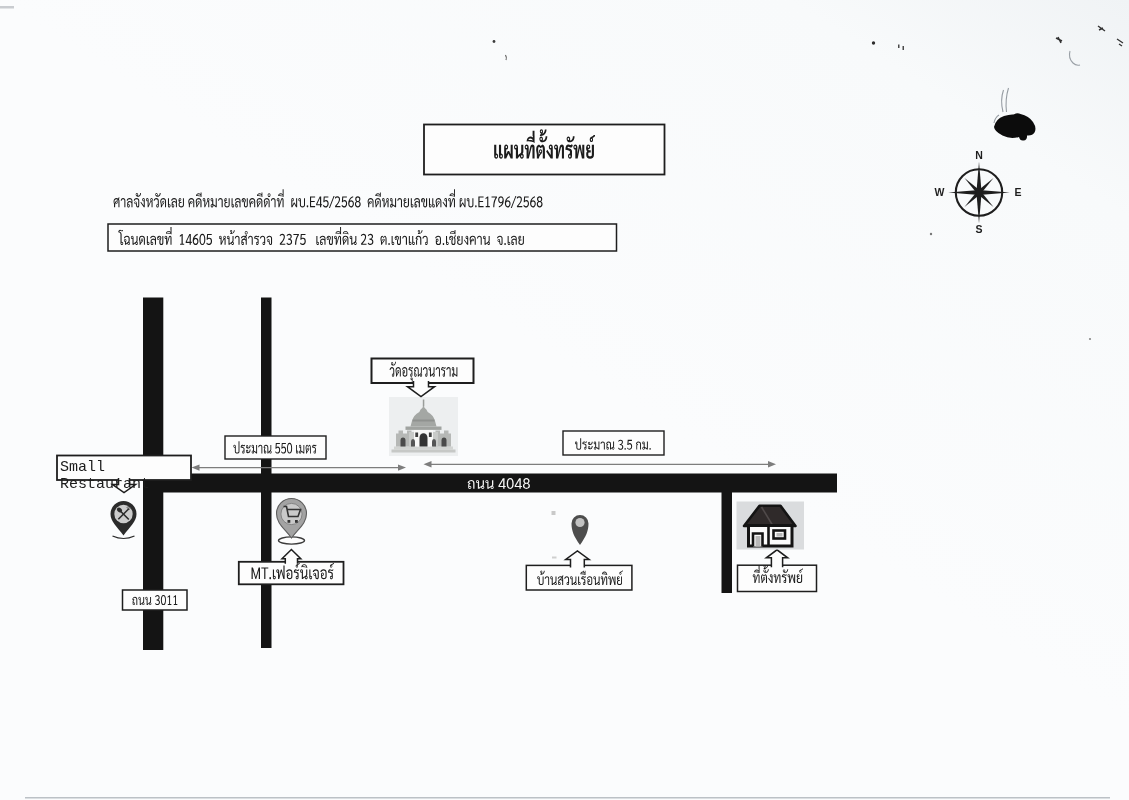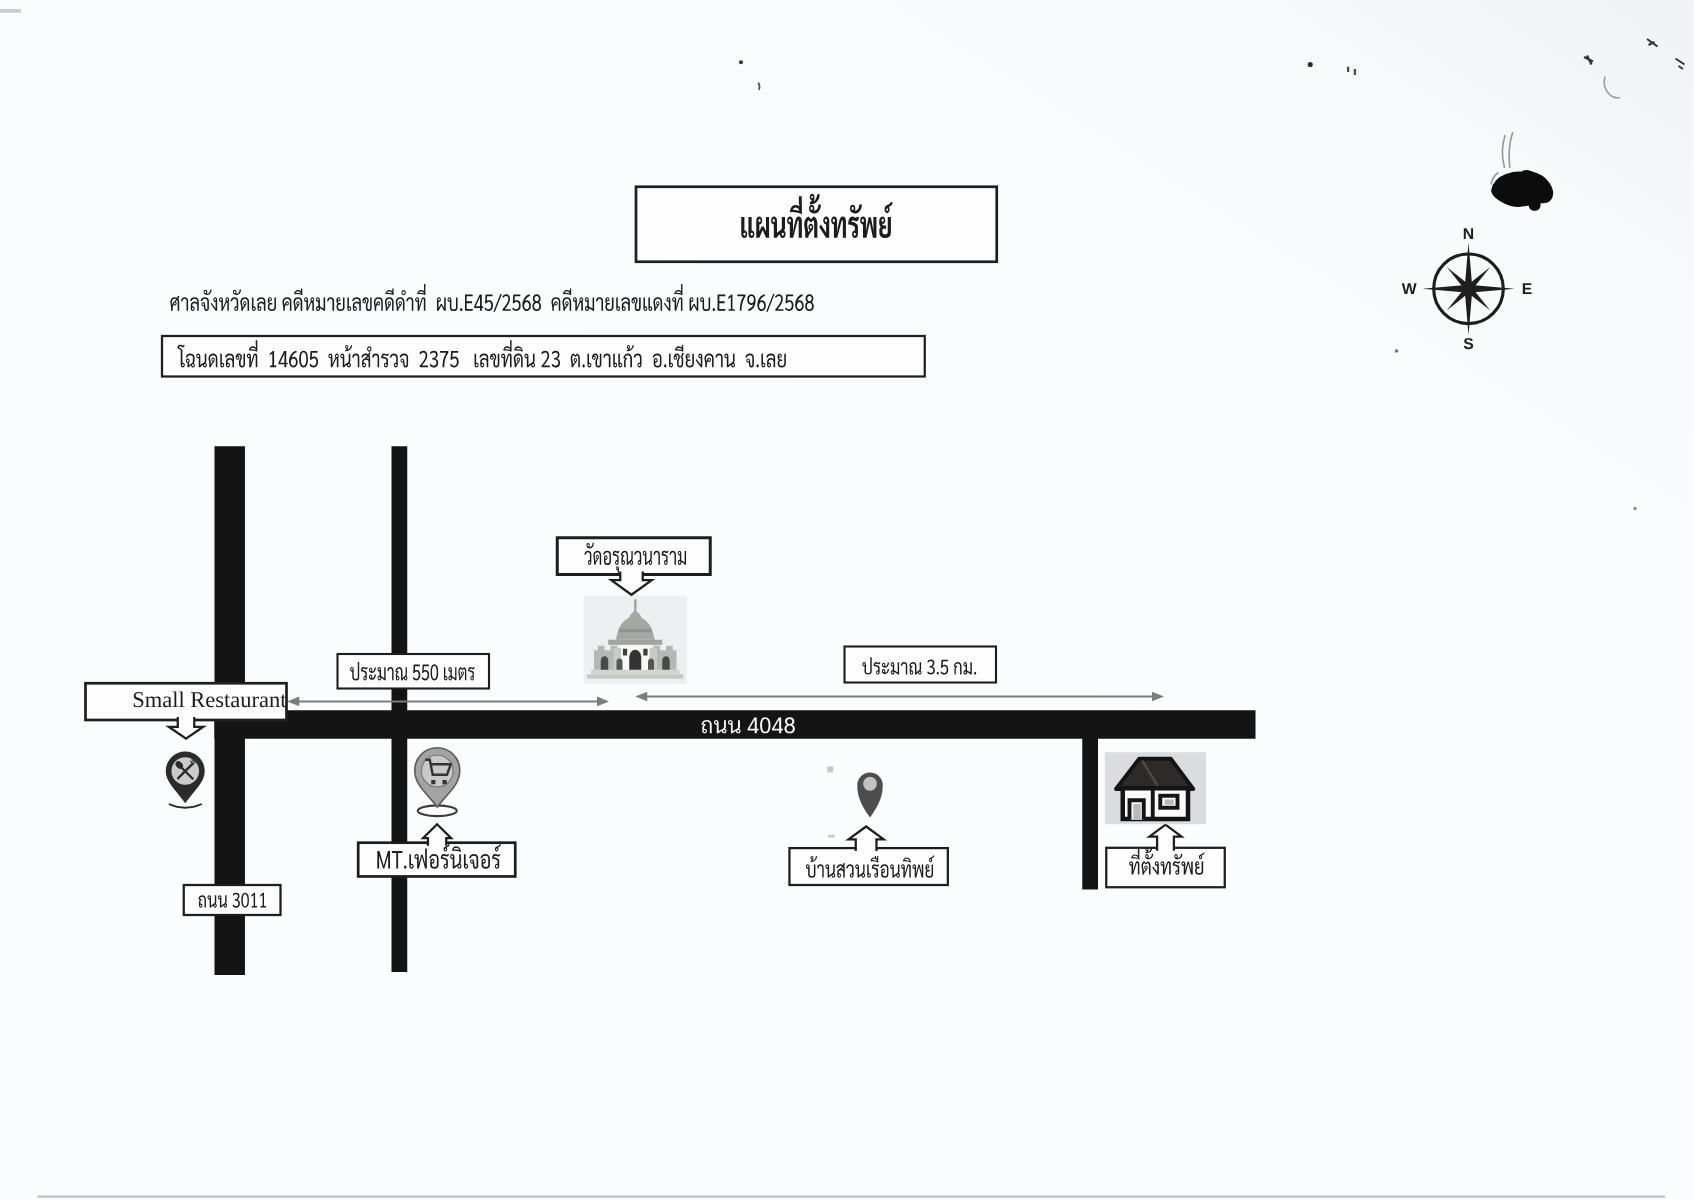--- a/index.html
+++ b/index.html
@@ -1,16 +1,16 @@
 <!DOCTYPE html>
 <html><head><meta charset="utf-8">
 <style>
 html,body{margin:0;padding:0;background:#fafbfc;width:1129px;height:800px;overflow:hidden;}
 #page{position:relative;width:1129px;height:800px;}
-#rest{position:absolute;left:60px;top:458.5px;width:131px;text-align:right;font-family:Liberation Serif, serif;font-size:15px;color:#1c1c1c;}
+#rest{position:absolute;left:60px;top:458.5px;width:131px;text-align:left;font-family:Liberation Mono, monospace;font-size:15px;color:#1c1c1c;}
 </style></head>
 <body>
 <div id="page">
 <svg width="1129" height="800" viewBox="0 0 1129 800">
 <defs>
         <linearGradient id="gtr" x1="1" y1="0" x2="0.55" y2="0.5">
           <stop offset="0" stop-color="#f0f3f5"></stop>
           <stop offset="0.3" stop-color="#f8fafb"></stop>
           <stop offset="1" stop-color="#fbfcfd"></stop>
         </linearGradient>

